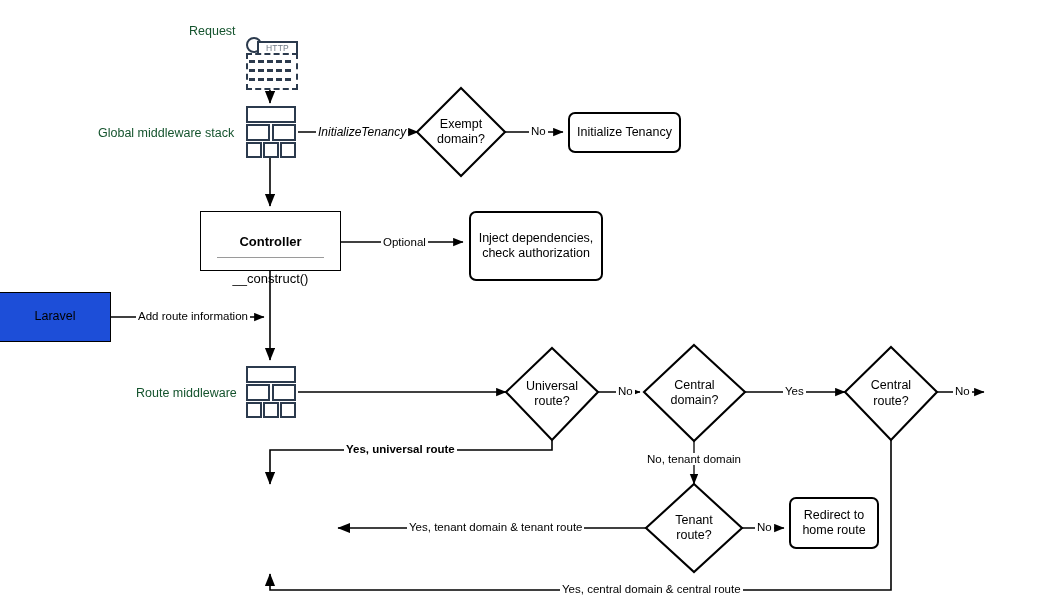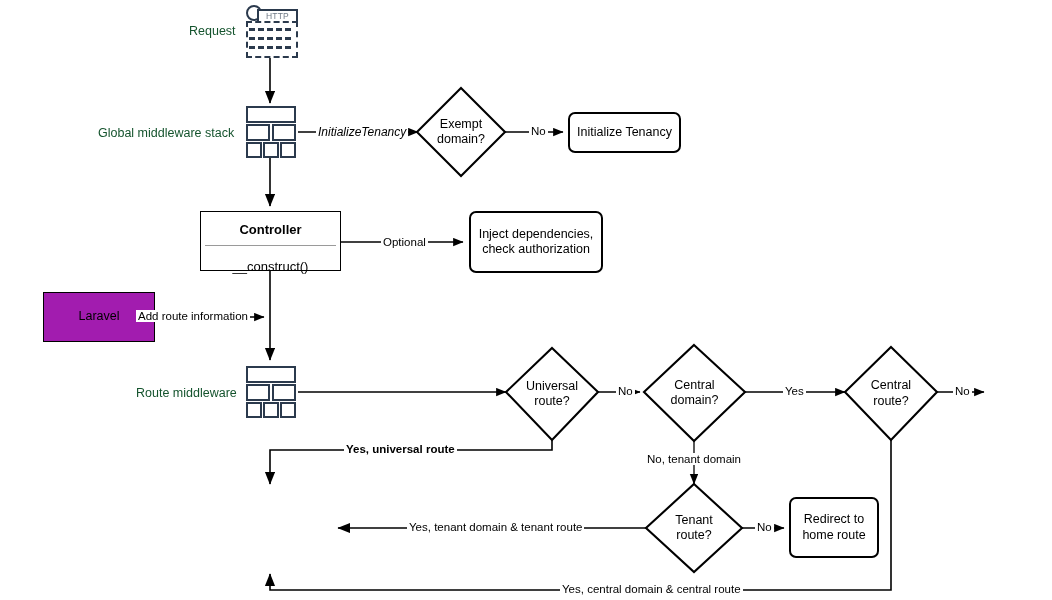--- a/index.html
+++ b/index.html
@@ -30,35 +30,34 @@
     justify-content: center;
     text-align: center;
     color: #000000;
     font-size: 12.5px;
     line-height: 1.22;
     z-index: 3;
   }
   
   .rect {
     border: 1.4px solid #000000;
-    background: #a21caf;
-    margin-left: 44px;
+    background: #1d4ed8;
   }
   
   .rrect {
     border: 2.1px solid #000000;
     border-radius: 7px;
     background: #ffffff;
   }
   
   .classbox {
     border: 1.4px solid #000000;
     background: #ffffff;
     display: block;
-    padding: 4px;
+    padding: 16px;
   }
   .classbox .cb-title {
     font-weight: bold;
     font-size: 13px;
     text-align: center;
     padding: 6px 4px 7px 4px;
     border-bottom: 1px solid #9a9a9a;
   }
   .classbox .cb-body {
     text-align: center;
@@ -97,21 +96,21 @@
   }
   .elabel.ital {
     font-style: italic;
     font-size: 12px;
   }
   
   .glyph {
     position: absolute;
     z-index: 3;
   }
-  .reqicon { width: 52px; height: 52px; }
+  .reqicon { width: 52px; height: 52px; margin-top: 32px; }
   .reqicon .circ {
     position: absolute;
     left: 0px; top: 1px;
     width: 12px; height: 12px;
     border: 2px solid #2b3a4d;
     border-radius: 50%;
     background: #ffffff;
   }
   .reqicon .httpbar {
     position: absolute;
@@ -243,21 +242,21 @@
 
   <div class="node rrect" style="left:568px; top:112px; width:113px; height:41px;">
     <span>Initialize Tenancy</span>
   </div>
 
   <div class="node classbox" style="left:200px; top:211px; width:141px; height:60px;">
     <div class="cb-title">Controller</div>
     <div class="cb-body">__construct()</div>
   </div>
 
-  <div class="node rrect" style="left:469px; top:211px; width:134px; height:62px;">
+  <div class="node rrect" style="left:469px; top:211px; width:134px; height:70px;">
     <div>Inject dependencies,<br>check authorization</div>
   </div>
 
   <div class="node rect" style="left:-1px; top:292px; width:112px; height:50px;">
     <span>Laravel</span>
   </div>
 
   <div class="node diamond" style="left:506px; top:348px; width:92px; height:92px;">
     <div class="dm-label">Universal<br>route?</div>
   </div>
@@ -268,21 +267,21 @@
 
   <div class="node diamond" style="left:845px; top:347px; width:92px; height:93px;">
     <div class="dm-label">Central<br>route?</div>
   </div>
 
 
   <div class="node diamond" style="left:646px; top:484px; width:96px; height:88px;">
     <div class="dm-label">Tenant<br>route?</div>
   </div>
 
-  <div class="node rrect" style="left:789px; top:497px; width:90px; height:61px;">
+  <div class="node rrect" style="left:789px; top:497px; width:90px; height:52px;">
     <div>Redirect to<br>home route</div>
   </div>
 
 
   <div class="elabel ital" style="left:316px; top:125px;">InitializeTenancy</div>
   <div class="elabel" style="left:529px; top:125px;">No</div>
   <div class="elabel" style="left:381px; top:236px;">Optional</div>
   <div class="elabel" style="left:136px; top:310px;">Add route information</div>
   <div class="elabel" style="left:616px; top:385px;">No</div>
   <div class="elabel" style="left:783px; top:385px;">Yes</div>

